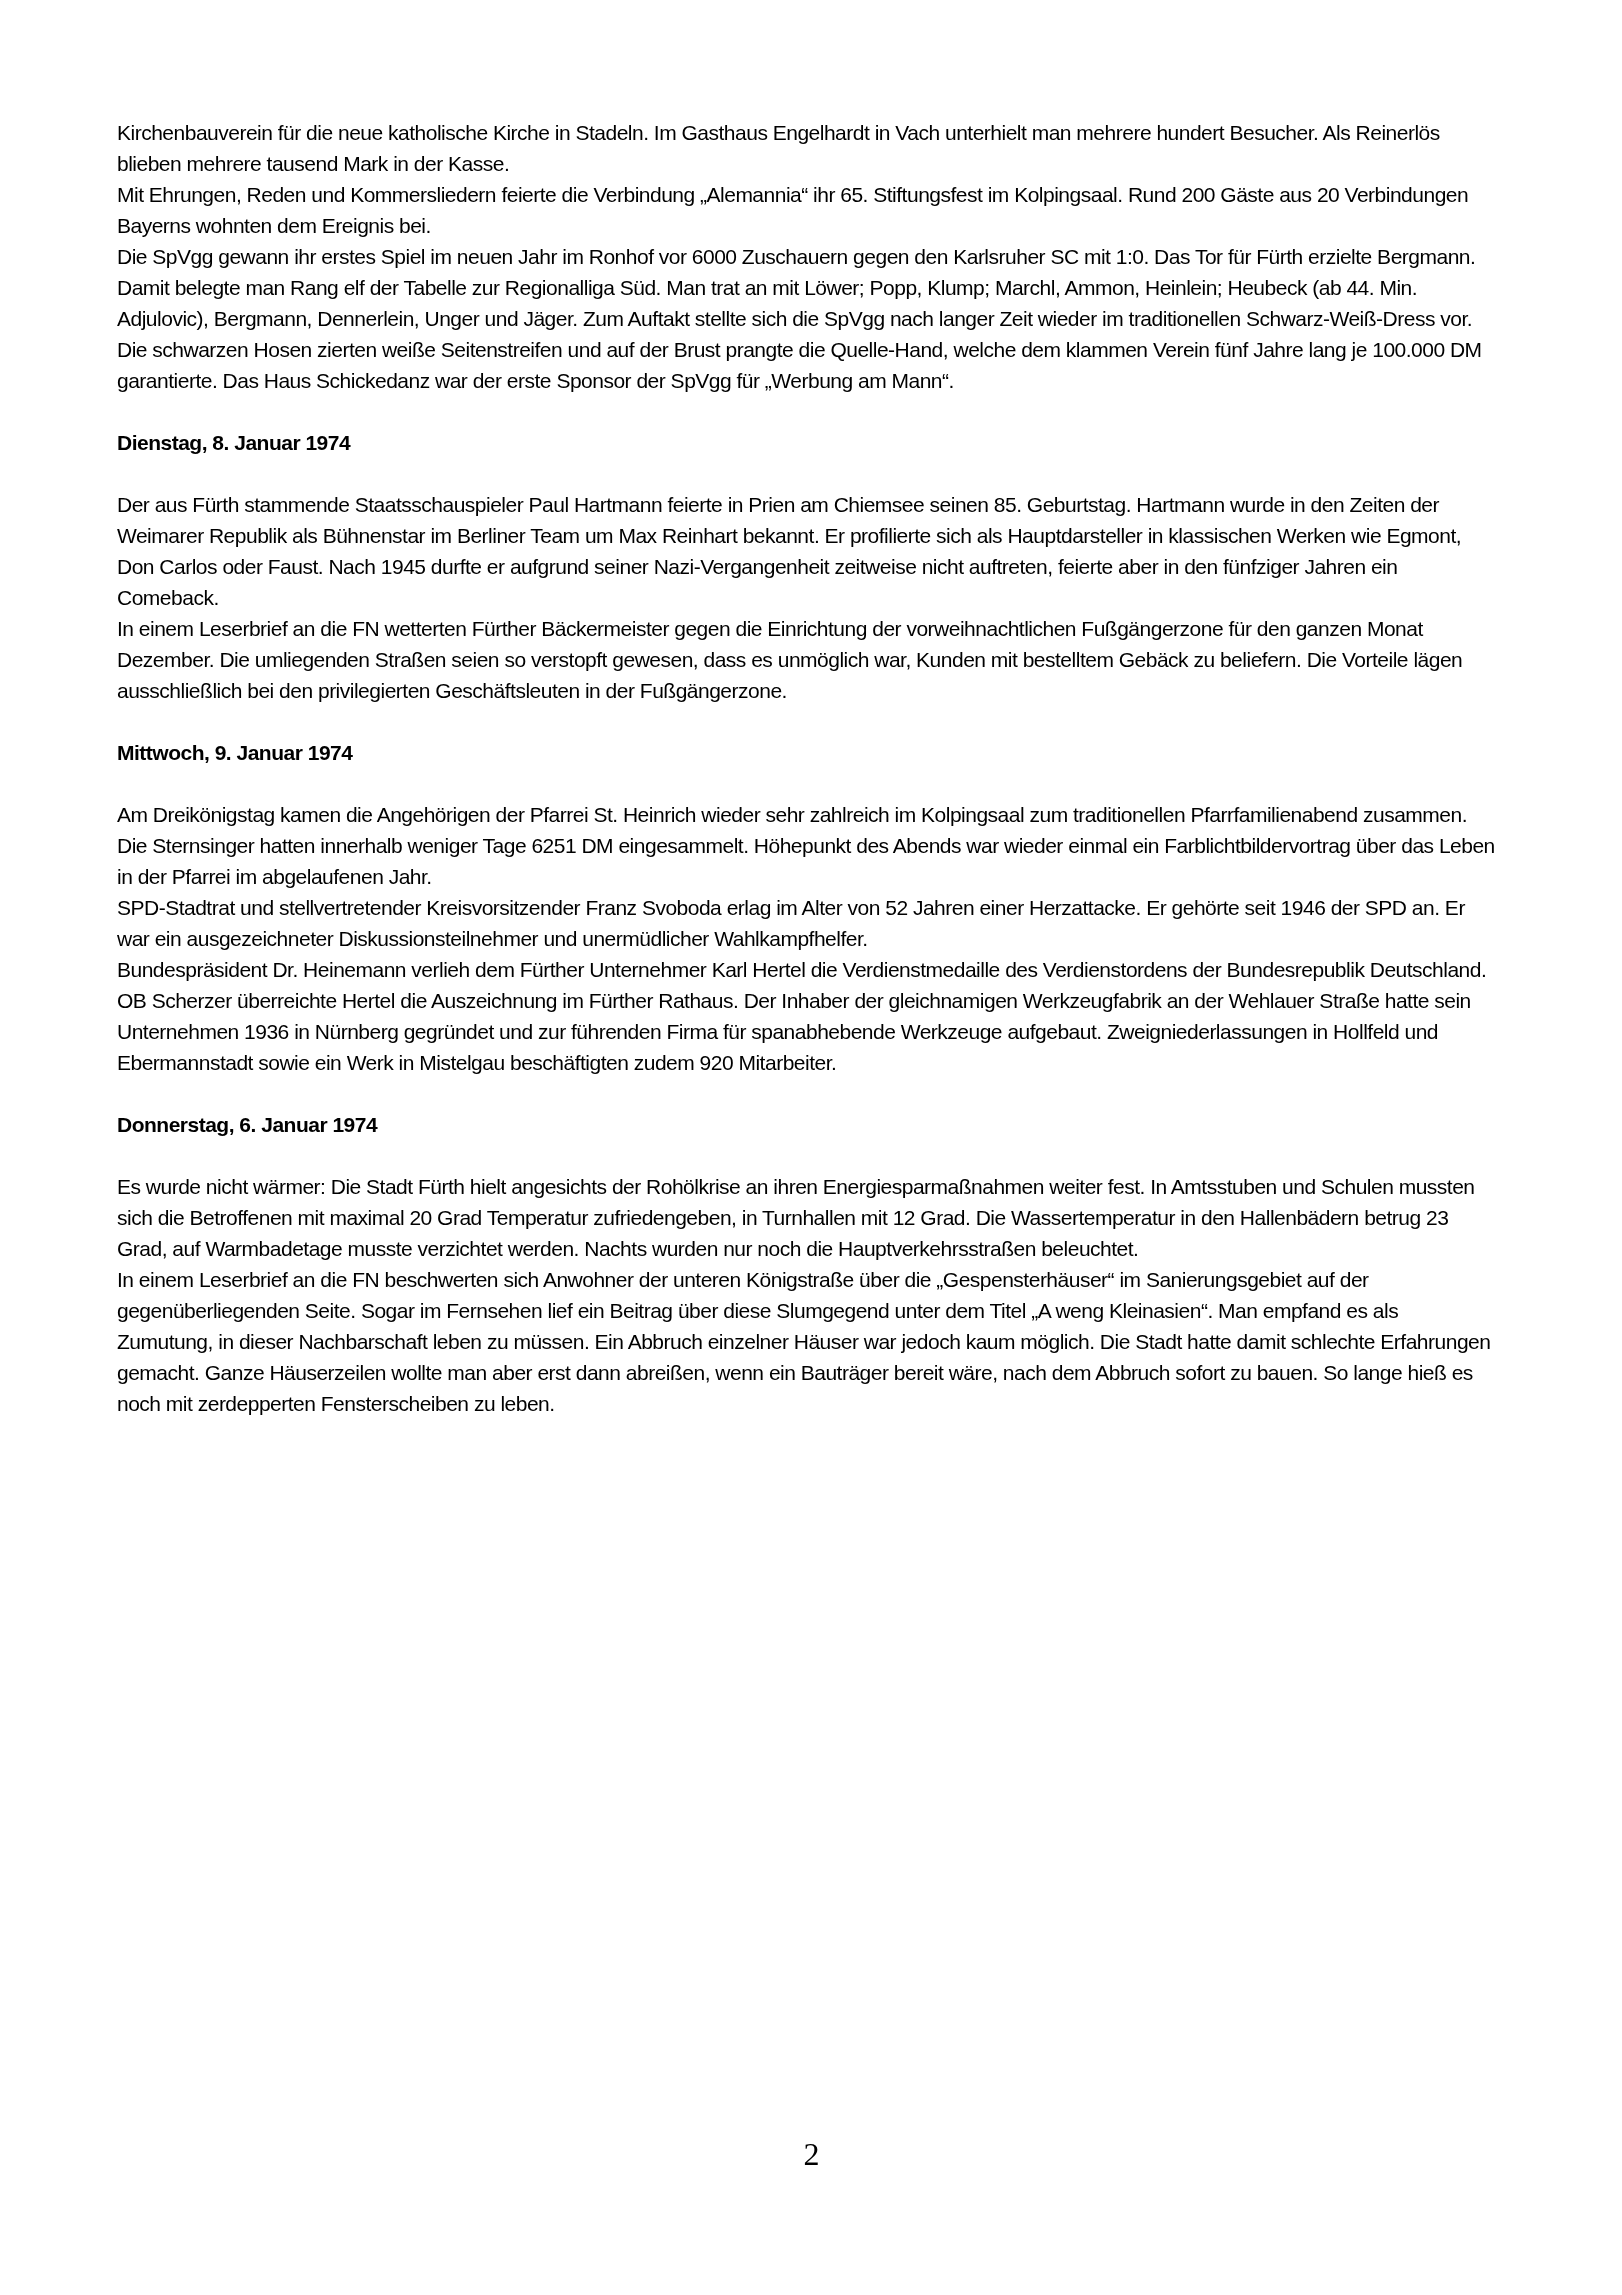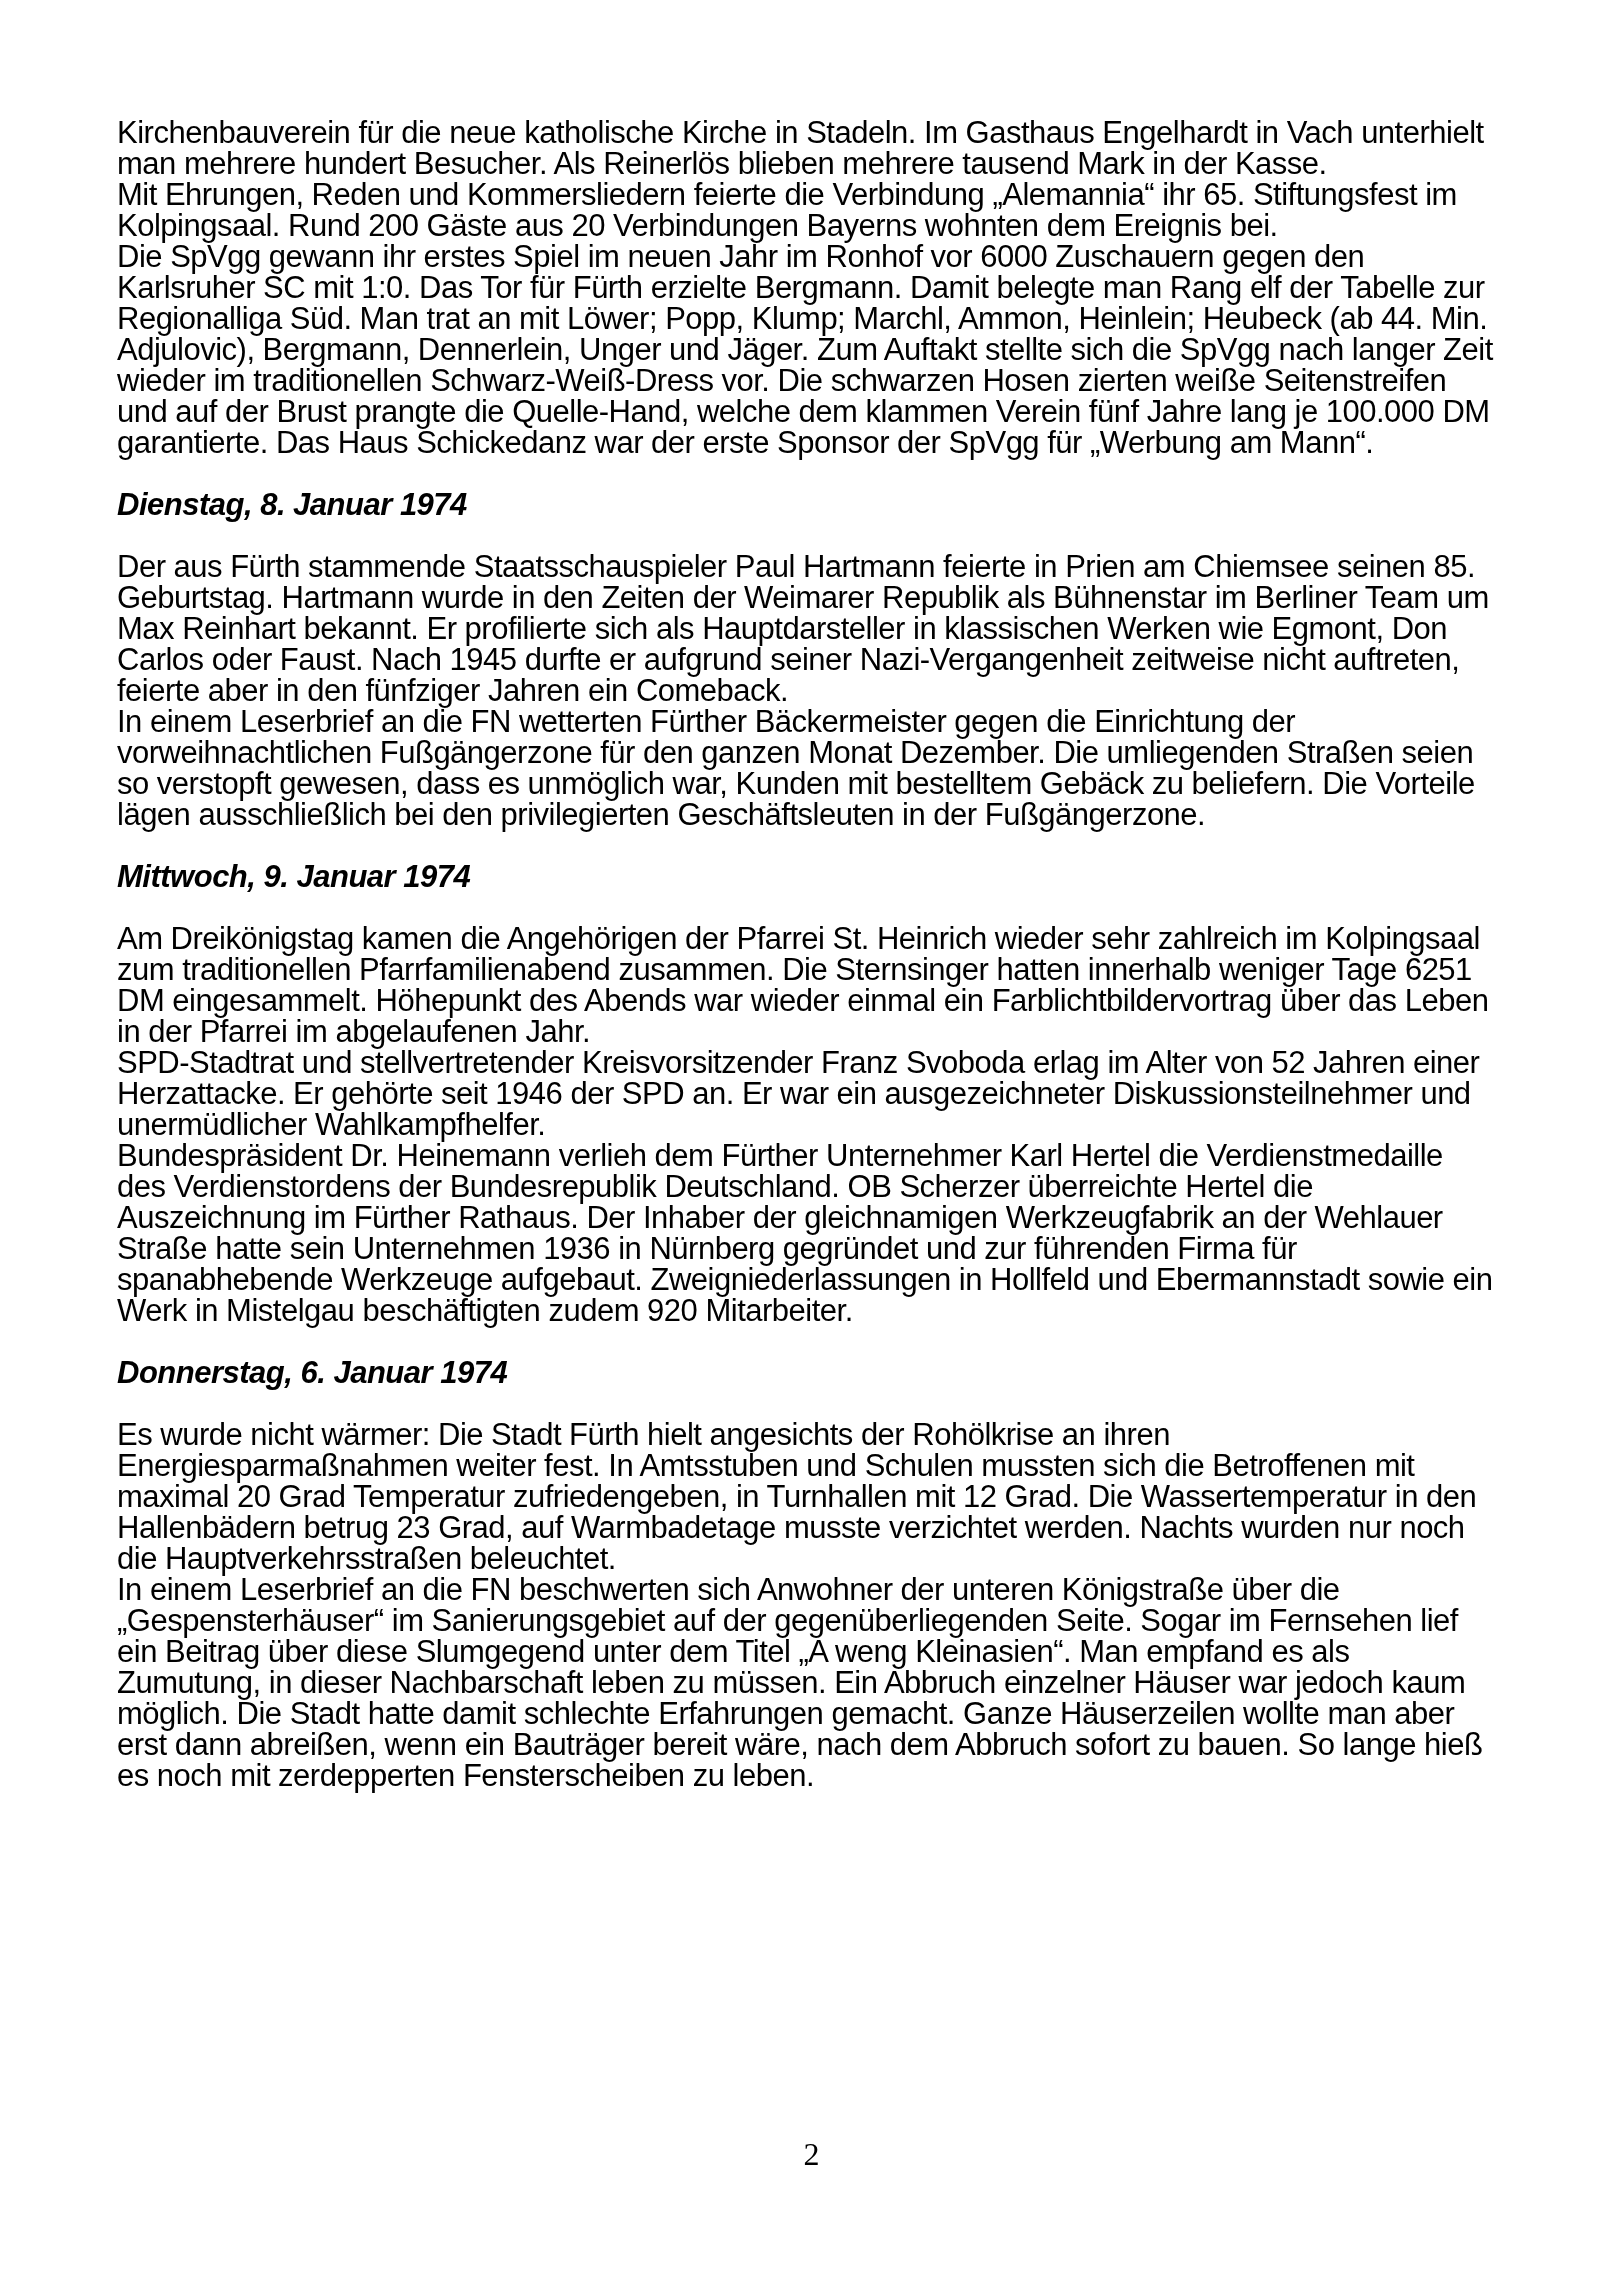--- a/index.html
+++ b/index.html
@@ -1,24 +1,24 @@
 <!DOCTYPE html>
 <html style="font-size:12.7px"><head>
 <meta charset="utf-8">
 <style>
   html, body { margin: 0; padding: 0; background: #ffffff; }
   body { width: 1623px; height: 2295px; position: relative; overflow: hidden; }
   .page {
     position: absolute; left: 117px; top: 117px; width: 1379px;
     font-family: "Liberation Sans", sans-serif;
-    font-size: 31px; line-height: 31px; color: #000;
+    font-size: 21px; line-height: 31px; color: #000;
     letter-spacing: -0.5px;
   }
   .para { margin: 0; }
-  .heading { font-weight: bold; margin: 31px 0 31px 0; font-style: italic; }
+  .heading { font-weight: bold; margin: 31px 0 31px 0; }
   .page-number {
     position: absolute; left: 0; width: 1623px; top: 2136px; text-align: center;
     font-family: "Liberation Serif", serif; font-size: 32px; color: #000;
   }
 </style>
 </head>
 <body>
 
 <div class="page">
   <div>

